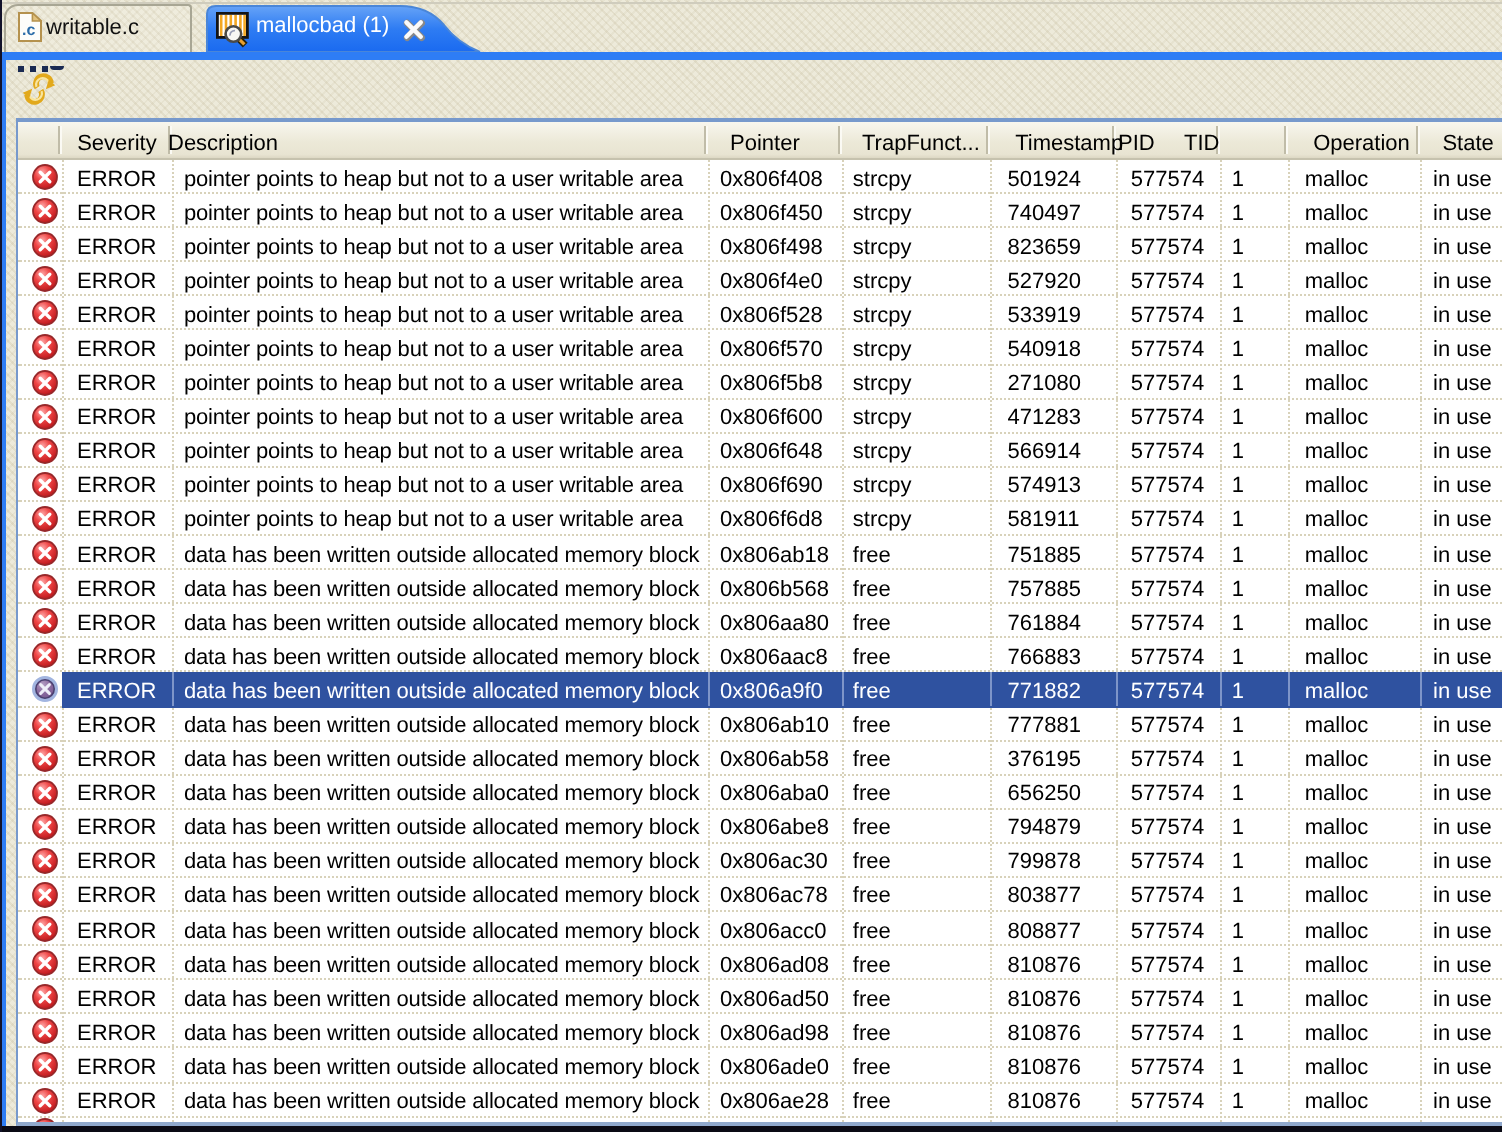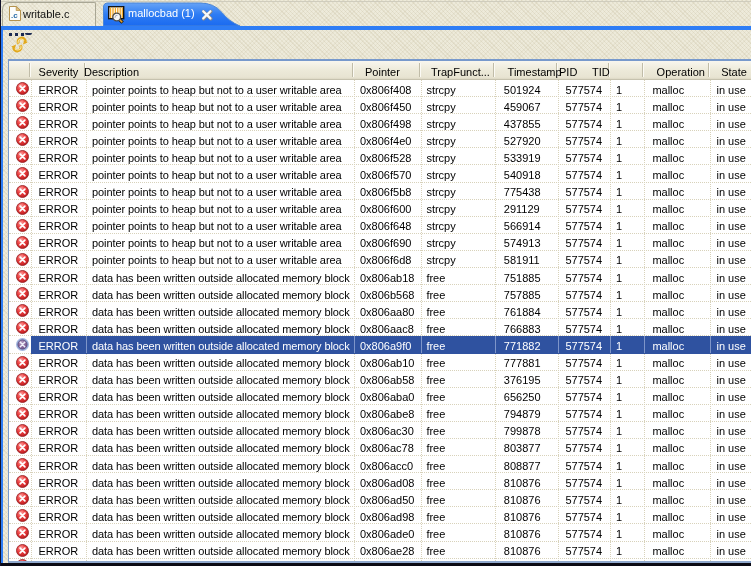--- a/index.html
+++ b/index.html
@@ -175,35 +175,35 @@
         <span class="t cst">in use</span>
       </div>
 <div class="row">
         <svg class="ic" width="13" height="13" viewBox="0 0 13 13">
           <use href="#err"></use>
         </svg>
         <span class="t csev">ERROR</span>
         <span class="t cdesc">pointer points to heap but not to a user writable area</span>
         <span class="t cptr">0x806f450</span>
         <span class="t ctrap">strcpy</span>
-        <span class="t cts">459067</span>
+        <span class="t cts">740497</span>
         <span class="t cpid">577574</span>
         <span class="t ctid">1</span>
         <span class="t cop">malloc</span>
         <span class="t cst">in use</span>
       </div>
 <div class="row">
         <svg class="ic" width="13" height="13" viewBox="0 0 13 13">
           <use href="#err"></use>
         </svg>
         <span class="t csev">ERROR</span>
         <span class="t cdesc">pointer points to heap but not to a user writable area</span>
         <span class="t cptr">0x806f498</span>
         <span class="t ctrap">strcpy</span>
-        <span class="t cts">437855</span>
+        <span class="t cts">823659</span>
         <span class="t cpid">577574</span>
         <span class="t ctid">1</span>
         <span class="t cop">malloc</span>
         <span class="t cst">in use</span>
       </div>
 <div class="row">
         <svg class="ic" width="13" height="13" viewBox="0 0 13 13">
           <use href="#err"></use>
         </svg>
         <span class="t csev">ERROR</span>
@@ -245,35 +245,35 @@
         <span class="t cst">in use</span>
       </div>
 <div class="row">
         <svg class="ic" width="13" height="13" viewBox="0 0 13 13">
           <use href="#err"></use>
         </svg>
         <span class="t csev">ERROR</span>
         <span class="t cdesc">pointer points to heap but not to a user writable area</span>
         <span class="t cptr">0x806f5b8</span>
         <span class="t ctrap">strcpy</span>
-        <span class="t cts">775438</span>
+        <span class="t cts">271080</span>
         <span class="t cpid">577574</span>
         <span class="t ctid">1</span>
         <span class="t cop">malloc</span>
         <span class="t cst">in use</span>
       </div>
 <div class="row">
         <svg class="ic" width="13" height="13" viewBox="0 0 13 13">
           <use href="#err"></use>
         </svg>
         <span class="t csev">ERROR</span>
         <span class="t cdesc">pointer points to heap but not to a user writable area</span>
         <span class="t cptr">0x806f600</span>
         <span class="t ctrap">strcpy</span>
-        <span class="t cts">291129</span>
+        <span class="t cts">471283</span>
         <span class="t cpid">577574</span>
         <span class="t ctid">1</span>
         <span class="t cop">malloc</span>
         <span class="t cst">in use</span>
       </div>
 <div class="row">
         <svg class="ic" width="13" height="13" viewBox="0 0 13 13">
           <use href="#err"></use>
         </svg>
         <span class="t csev">ERROR</span>

